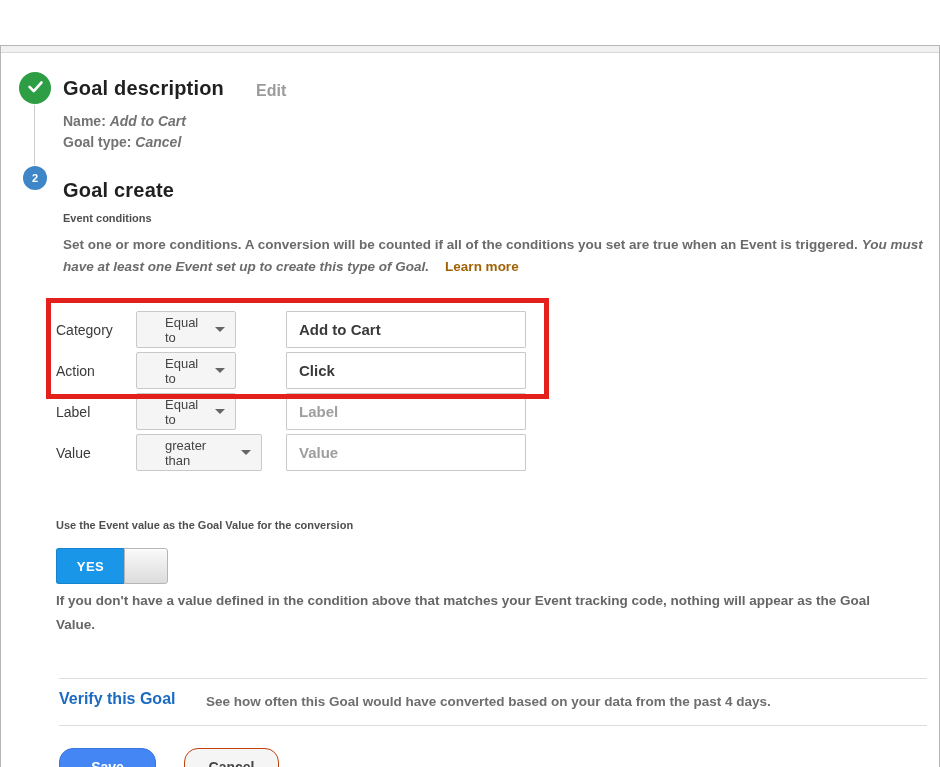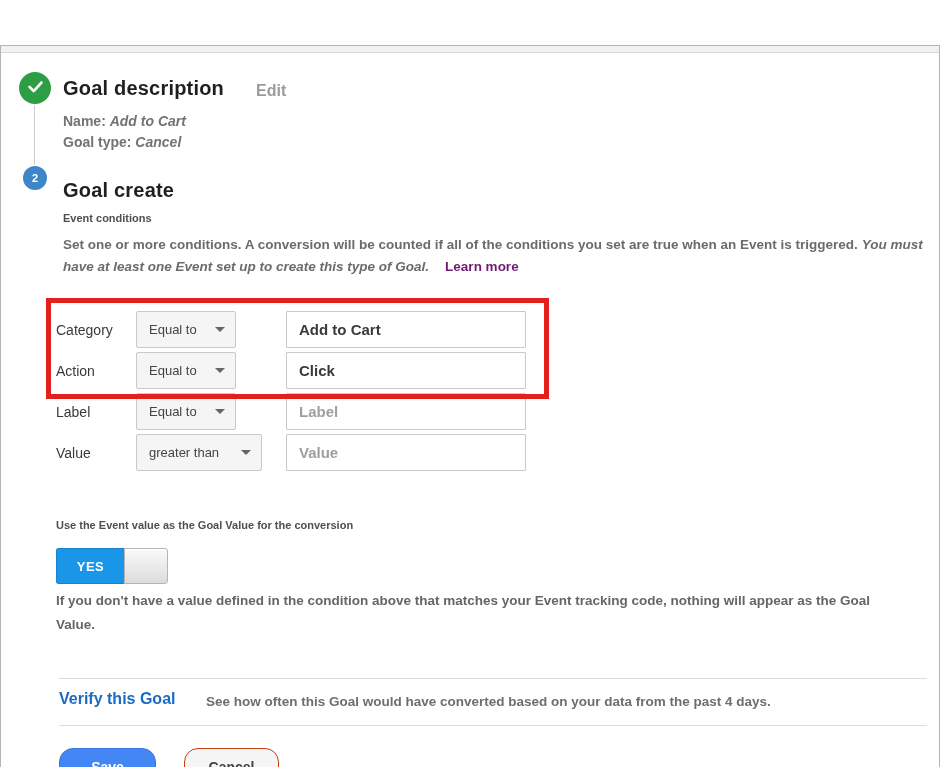--- a/index.html
+++ b/index.html
@@ -29,32 +29,32 @@
   .h-title { position:absolute; font-size:20px; font-weight:bold; color:#1f1f1f; letter-spacing:.2px; }
   .edit-link { position:absolute; left:255px; top:36px; font-size:16px; font-weight:bold; color:#9b9b9b; cursor:pointer; }
   .meta-line { position:absolute; left:62px; font-size:14px; font-weight:bold; color:#737373; }
   .meta-line .val { font-style:italic; }
   .subhead { position:absolute; left:62px; font-size:11px; font-weight:bold; color:#4f4f4f; }
   .desc {
     position:absolute; left:62px; top:188px; width:863px;
     font-size:13.5px; font-weight:bold; color:#6b6b6b; line-height:22px;
   }
   .desc .it { font-style:italic; }
-  .learn-more { color:#701a75; cursor:pointer; font-style:normal; margin-left:4px; text-decoration:none;padding-left:12px; }
+  .learn-more { color:#a16207; cursor:pointer; font-style:normal; margin-left:4px; text-decoration:none;padding-left:12px; }
   
   .cond-row { position:absolute; left:0; height:38px; }
   .cond-label {
     position:absolute; left:55px; top:0; width:78px; line-height:38px;
     font-size:14px; color:#3a3a3a;
   }
   .dropdown {
     position:absolute; left:135px; top:0; height:37px;
     background:#f5f5f5; border:1px solid #c9c9c9; border-radius:2px;
     display:flex; align-items:center; justify-content:space-between;
-    padding:0 10px 0 12px; cursor:pointer;
+    padding:0 10px 0 28px; cursor:pointer;
   }
   .dropdown .dd-text { font-size:13px; color:#444; }
   .caret {
     width:0; height:0; margin-left:10px;
     border-left:5px solid transparent; border-right:5px solid transparent;
     border-top:5px solid #666;
   }
   .cond-input {
     position:absolute; left:285px; top:0; width:240px; height:37px;
     border:1px solid #c9c9c9; border-radius:1px; background:#fff;

